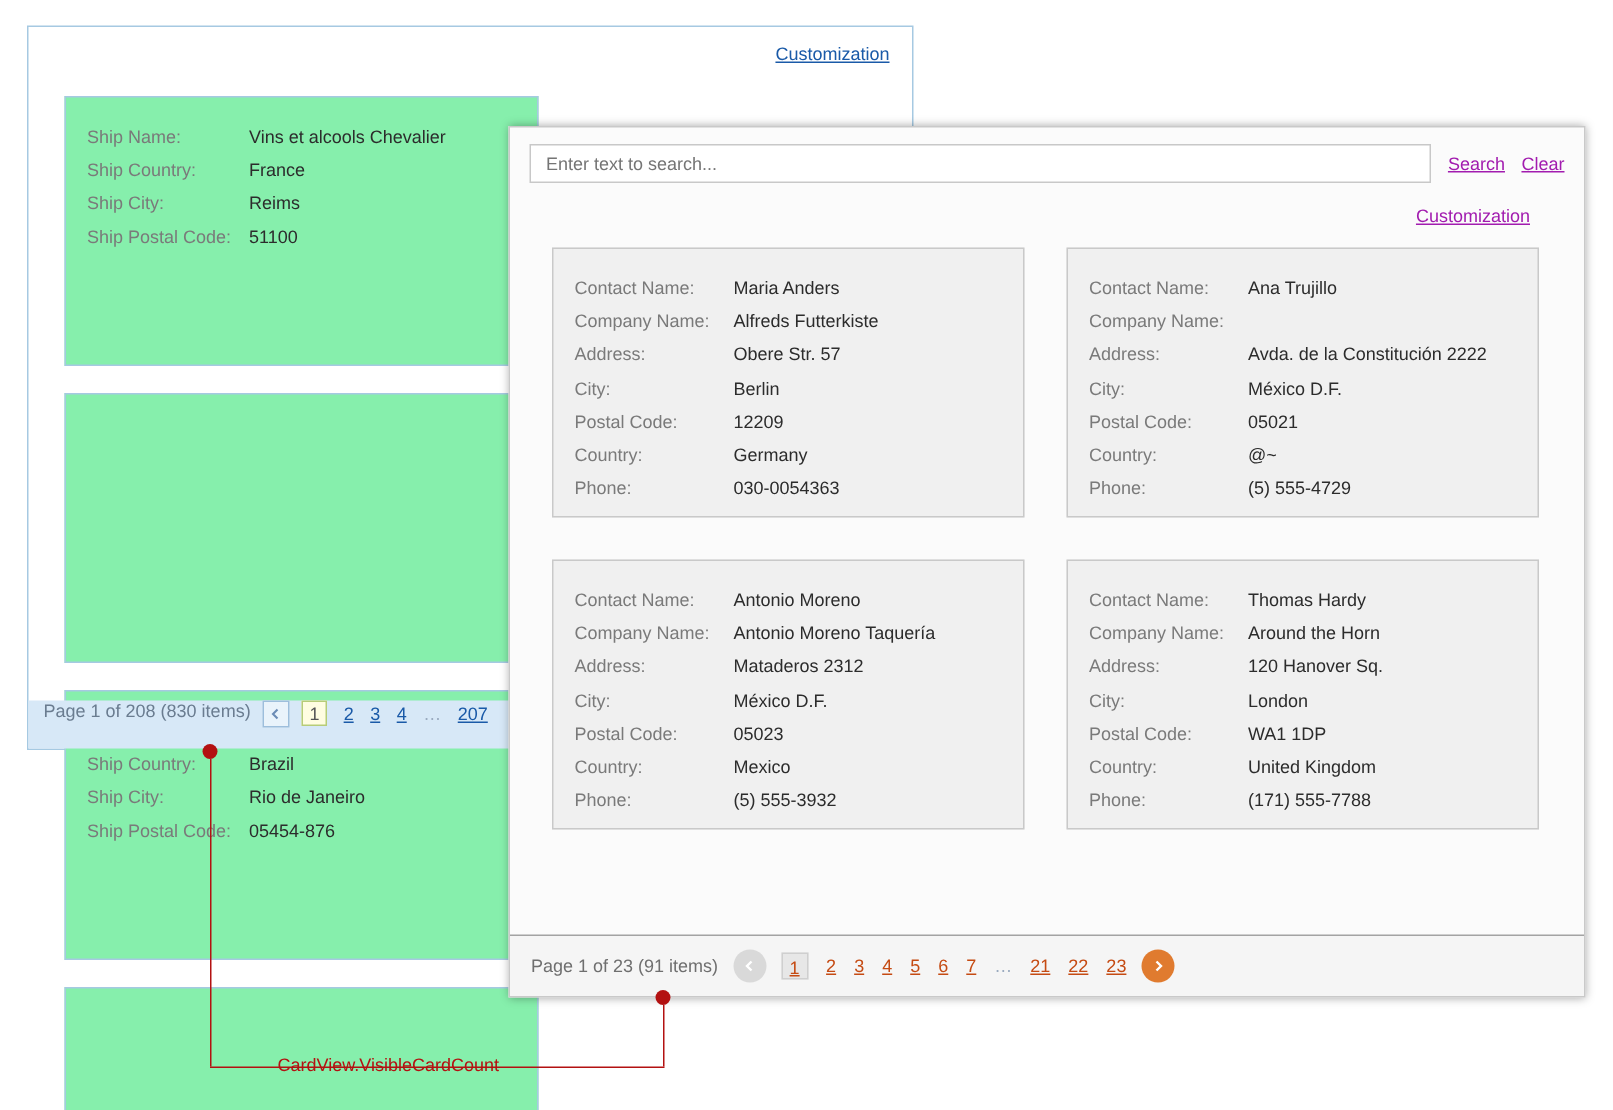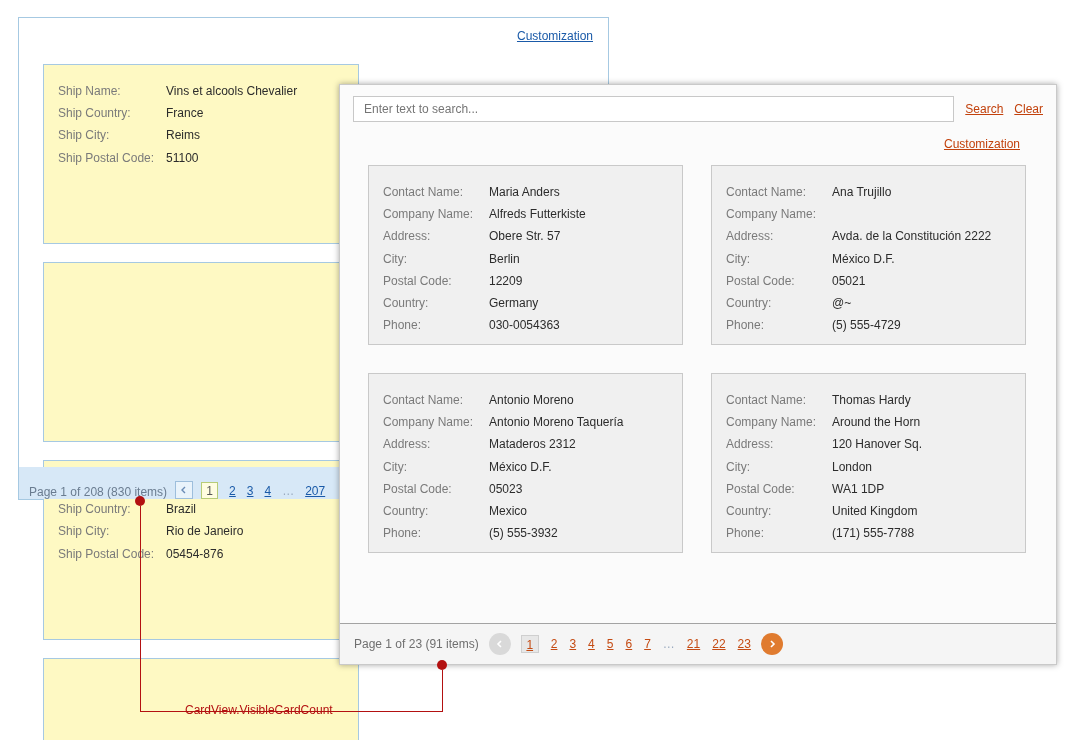--- a/index.html
+++ b/index.html
@@ -3,37 +3,37 @@
 <meta charset="utf-8">
 <style>
   html,body{margin:0;padding:0;font-family:Tahoma,Verdana,Arial,sans-serif;font-size:12px;color:#444;background:#fff}
   .canvas{position:relative;width:1075px;height:740px}
 
   
   .blue-panel{position:absolute;left:18px;top:17px;width:591px;height:483px;border:1px solid #a6c9e2;background:#fff;box-sizing:border-box}
   .blue-topbar{height:36px;line-height:36px;text-align:right;padding-right:15px}
   .blue-link{color:#1a5aa8;text-decoration:underline;font-size:12px;cursor:pointer}
   .blue-cards{padding:10px 24px 0 24px;display:flex;flex-wrap:wrap;gap:18px}
-  .blue-card{width:316px;height:180px;border:1px solid #a6c9e2;background:#fef9c3;box-sizing:border-box;padding:14px 14px 0 14px;color:#4b4b4b}
+  .blue-card{width:316px;height:180px;border:1px solid #a6c9e2;background:#86efac;box-sizing:border-box;padding:14px 14px 0 14px;color:#4b4b4b}
   .row{display:flex;gap:8px;line-height:1.6;margin:3px 0}
   .lbl{color:#7a7a7a;min-width:100px}
   .val{color:#2c2c2c}
-  .blue-pager{position:absolute;left:0;right:0;bottom:0;height:32px;background:#d7e8f7;display:flex;align-items:flex-end;padding:0 10px;gap:8px;color:#5a7aa0}
+  .blue-pager{position:absolute;left:0;right:0;bottom:0;height:32px;background:#d7e8f7;display:flex;align-items:flex-start;padding:0 10px;gap:8px;color:#5a7aa0}
   .blue-summary{color:#6a7c90}
   .nav-btn{width:16px;height:16px;border:1px solid #9dbedc;background:#e9f3fb;display:flex;align-items:center;justify-content:center;color:#6a8bb5;cursor:pointer}
   .blue-pages{display:flex;align-items:center;gap:11px}
   .page-num{color:#1a5aa8;text-decoration:underline;cursor:pointer}
   .page-num.active{width:17px;height:17px;line-height:17px;text-align:center;border:1px solid #b7cc78;background:#fffde1;text-decoration:none;color:#565656;box-sizing:border-box}
   .ellipsis{color:#9aaabf}
 
   
   .orange-panel{position:absolute;left:339px;top:84px;width:718px;height:581px;border:1px solid #c9c9c9;background:#fbfbfb;box-shadow:0 0 6px rgba(0,0,0,0.35);box-sizing:border-box}
   .orange-search{display:flex;align-items:center;gap:11px;padding:11px 13px 9px 13px}
   .search-input{flex:1;height:24px;border:1px solid #c8c8c8;background:#fff;padding:0 10px;font-size:12px;color:#4c1d95}
-  .orange-link{color:#c2410c;text-decoration:underline;font-size:12px;cursor:pointer}
+  .orange-link{color:#a21caf;text-decoration:underline;font-size:12px;cursor:pointer}
   .orange-topbar{text-align:right;padding:6px 36px 14px 0}
   .orange-cards{padding:0 28px;display:flex;flex-wrap:wrap;gap:28px 28px}
   .orange-card{width:315px;height:180px;border:1px solid #c9c9c9;background:#f0f0f0;box-sizing:border-box;padding:14px 14px 0 14px;color:#4b4b4b}
   .orange-card .lbl{min-width:98px}
   .orange-pager{position:absolute;left:0;right:0;bottom:0;height:40px;border-top:1px solid #a3a3a3;background:#f5f5f5;display:flex;align-items:center;padding:0 14px;gap:10px;color:#6f6f6f}
   .o-nav{width:22px;height:22px;border-radius:11px;display:flex;align-items:center;justify-content:center;cursor:pointer}
   .o-prev{background:#d9d9d9;color:#fff}
   .o-next{background:#e07b2f;color:#fff}
   .orange-pages{display:flex;align-items:center;gap:12px}
   .o-page{color:#c54b13;text-decoration:underline;cursor:pointer}

